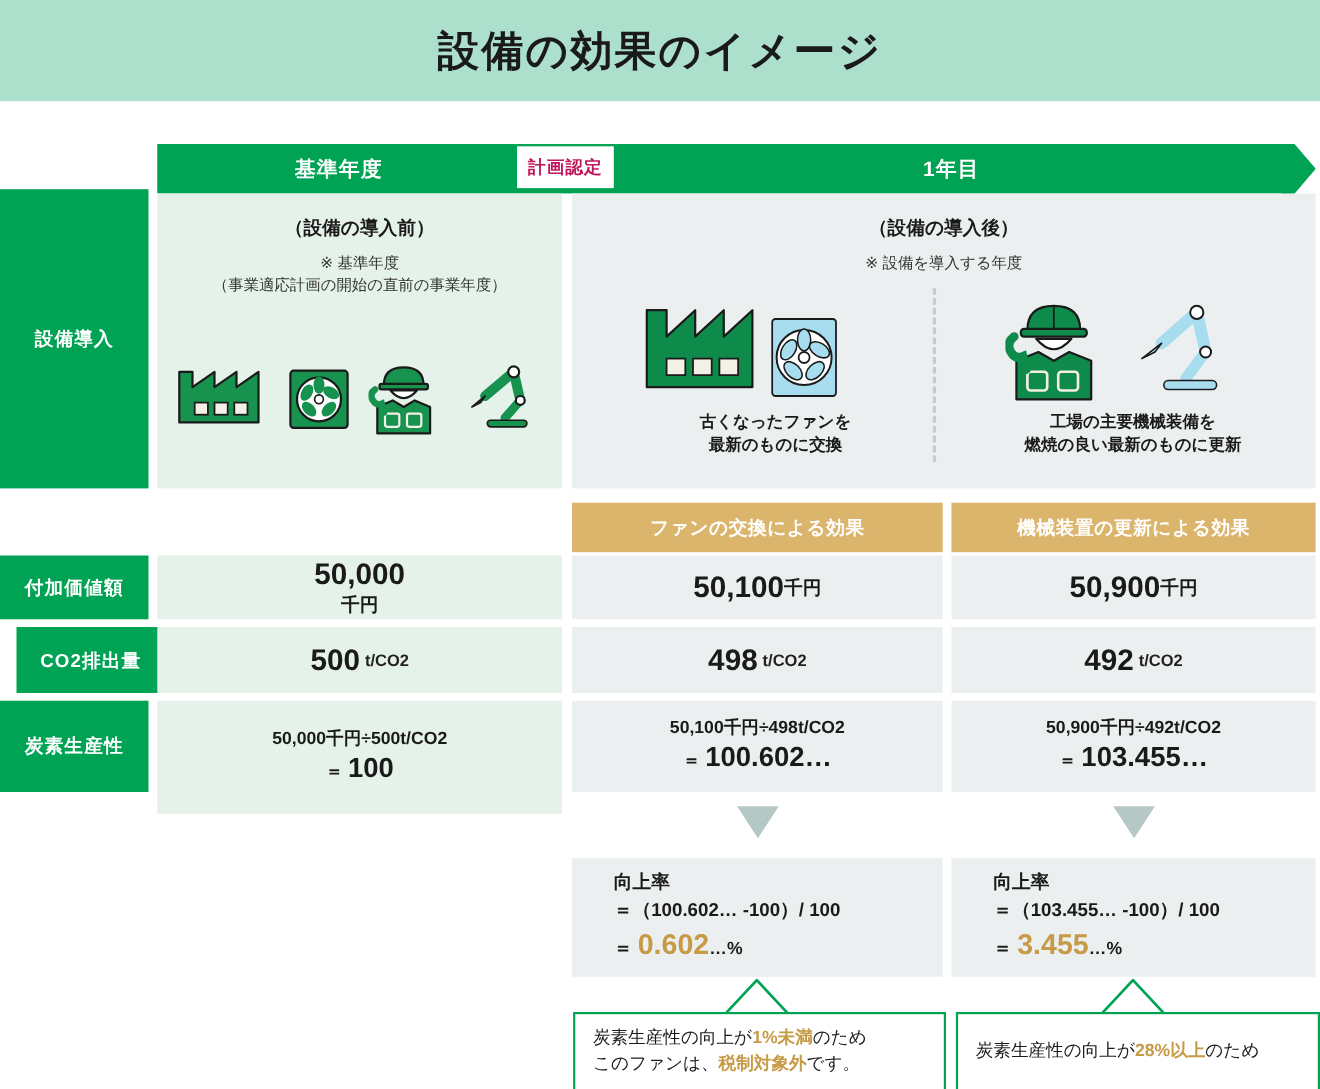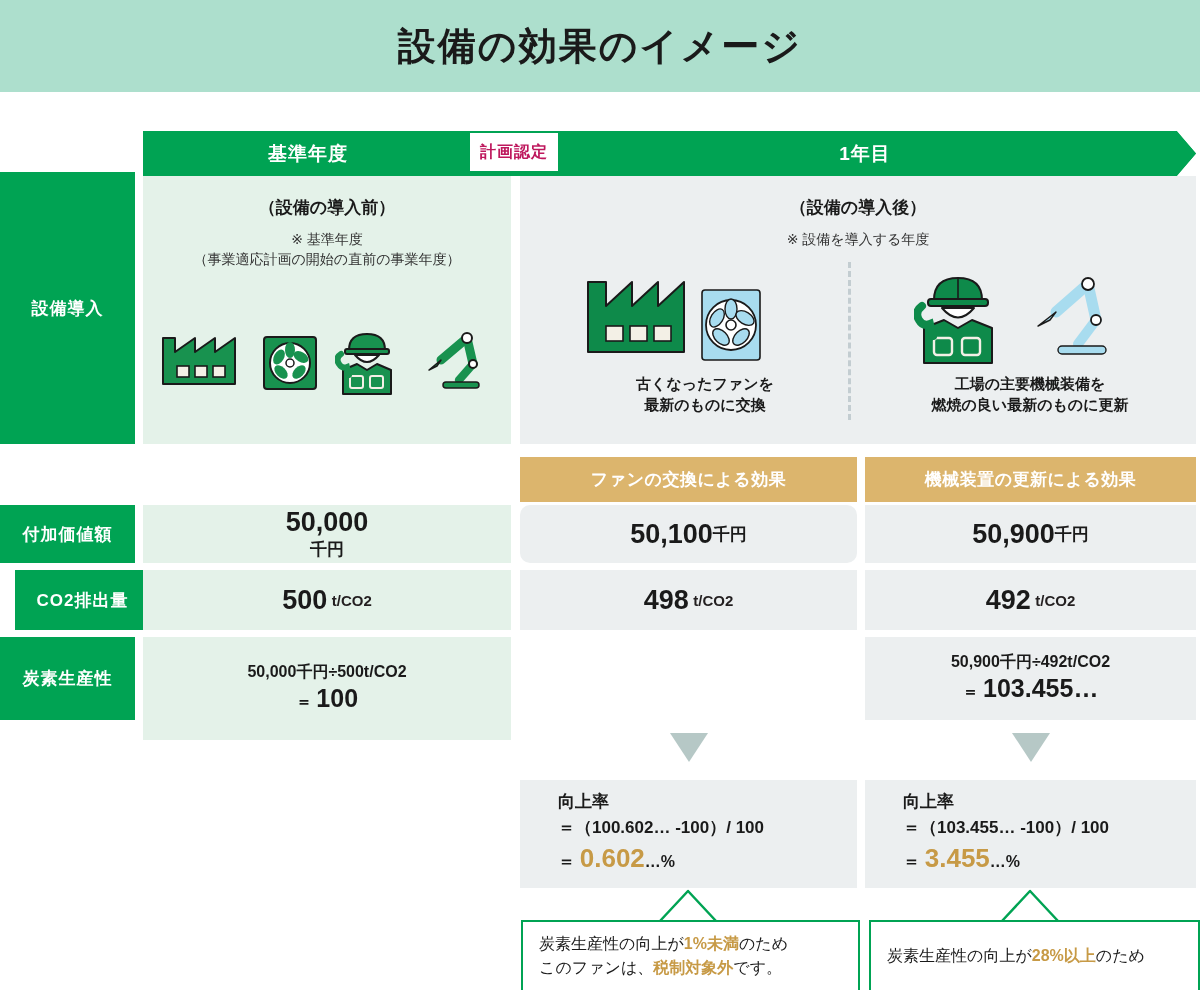--- a/index.html
+++ b/index.html
@@ -88,21 +88,21 @@
   .cell{position:absolute;display:flex;align-items:center;justify-content:center;text-align:center;}
   .cell.mint{background:#e4f2e9;}
   .cell.gray{background:#eceff0;}
   .big-num{font-size:27px;font-weight:bold;color:#1a1a1a;}
   .unit{font-size:17px;font-weight:bold;color:#1a1a1a;}
   .unit-sm{font-size:15px;font-weight:bold;}
   .formula{font-size:16px;font-weight:bold;line-height:1.35;color:#1a1a1a;}
   .formula .res{font-size:25px;font-weight:bold;}
 
   .c-v1{left:143px;top:505px;width:368px;height:58px;flex-direction:column;}
-  .c-v2{left:520px;top:505px;width:337px;height:58px;border-radius:10px;}
+  .c-v2{left:520px;top:505px;width:337px;height:58px;}
   .c-v3{left:865px;top:505px;width:331px;height:58px;}
   .c-c1{left:143px;top:570px;width:368px;height:60px;}
   .c-c2{left:520px;top:570px;width:337px;height:60px;}
   .c-c3{left:865px;top:570px;width:331px;height:60px;}
   .c-p1{left:143px;top:637px;width:368px;height:103px;}
   .c-p2{left:520px;top:637px;width:337px;height:83px;}
   .c-p3{left:865px;top:637px;width:331px;height:83px;}
 
   
   .tri{
@@ -305,20 +305,26 @@
   <div class="cell gray c-c3">
     <span class="big-num">492</span>&nbsp;<span class="unit-sm">t/CO2</span>
   </div>
 
   <div class="cell mint c-p1">
     <div class="formula">
       <div>50,000千円÷500t/CO2</div>
       <div><span>＝</span> <span class="res">100</span></div>
     </div>
   </div>
+  <div class="cell gray c-p2">
+    <div class="formula">
+      <div>50,100千円÷498t/CO2</div>
+      <div><span>＝</span> <span class="res">100.602…</span></div>
+    </div>
+  </div>
   <div class="cell gray c-p3">
     <div class="formula">
       <div>50,900千円÷492t/CO2</div>
       <div><span>＝</span> <span class="res">103.455…</span></div>
     </div>
   </div>
 
   <div class="tri tri-a"></div>
   <div class="tri tri-b"></div>
 

